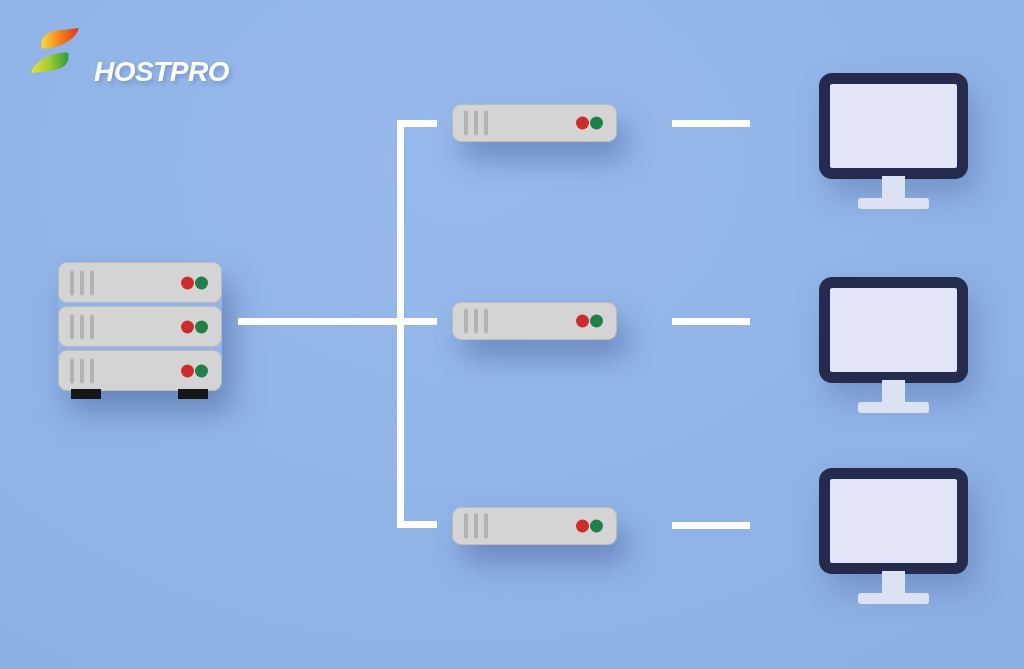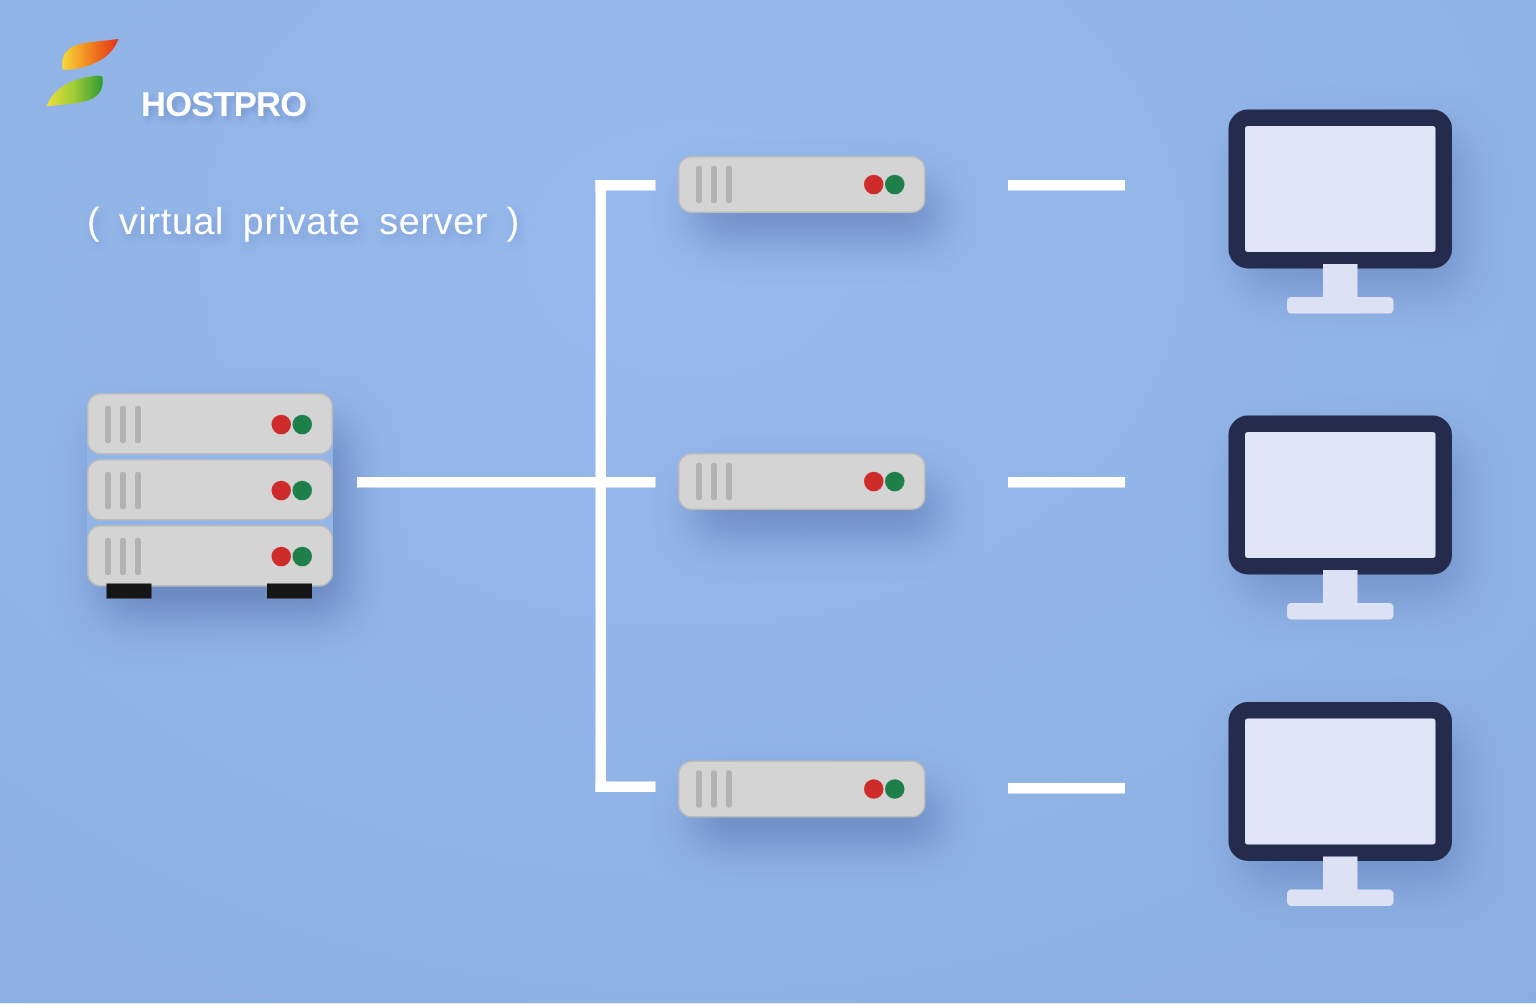--- a/index.html
+++ b/index.html
@@ -4,21 +4,21 @@
 <style>
   html,body{margin:0;padding:0;}
   body{font-family:"Liberation Sans", sans-serif;}
   .canvas{
     position:relative; width:1024px; height:669px; overflow:hidden;
     background:radial-gradient(120% 140% at 45% 25%, #97b9ec 0%, #90b3e6 45%, #87a9dd 100%);
   }
   
   .logo{position:absolute; left:28px; top:12px; display:flex; align-items:center;}
   .logo-icon{width:54px; height:46px; display:block;}
-  .logo-text{margin-left:12px; font-weight:800; font-size:23px;
+  .logo-text{margin-left:12px; font-style:italic; font-weight:800; font-size:28px;
     letter-spacing:-0.5px; color:#ffffff; text-shadow:2px 3px 4px rgba(70,95,160,.35);margin-top:44px;}
   
   .title-block{position:absolute; left:58px; top:126px; color:#ffffff;}
   .title-block h1{margin:0; font-size:54px; font-weight:700; letter-spacing:0px;
     text-shadow:2px 4px 8px rgba(70,95,160,.3);}
   .subtitle{margin-top:8px; font-size:25px; font-weight:400; letter-spacing:.5px;
     word-spacing:5px; text-shadow:2px 3px 6px rgba(70,95,160,.3);}
   
   .server{
     position:absolute; background:#d3d4d3; border:1px solid #babbba;
@@ -74,21 +74,20 @@
           <stop offset="1" stop-color="#efdf39"></stop>
         </linearGradient>
       </defs>
       <path d="M24,41 C20,15 40,8 62,6 L97,2 C90,22 71,35 46,40 C36,42 27,43 24,41 Z" fill="url(#gradTop)"></path>
       <path d="M24,41 C20,15 40,8 62,6 L97,2 C90,22 71,35 46,40 C36,42 27,43 24,41 Z" transform="rotate(180 50 46)" fill="url(#gradBottom)"></path>
     </svg>
     <div class="logo-text"><span>HOST</span><span>PRO</span></div>
   </header>
 
   <div class="title-block">
-    <div class="subtitle">( virtual private server )</div>
   </div>
 
   <div class="server-stack">
     <div class="unit">
       <span class="slots">
           <i></i>
           <i></i>
           <i></i>
         </span>
       <span class="led red"></span>

